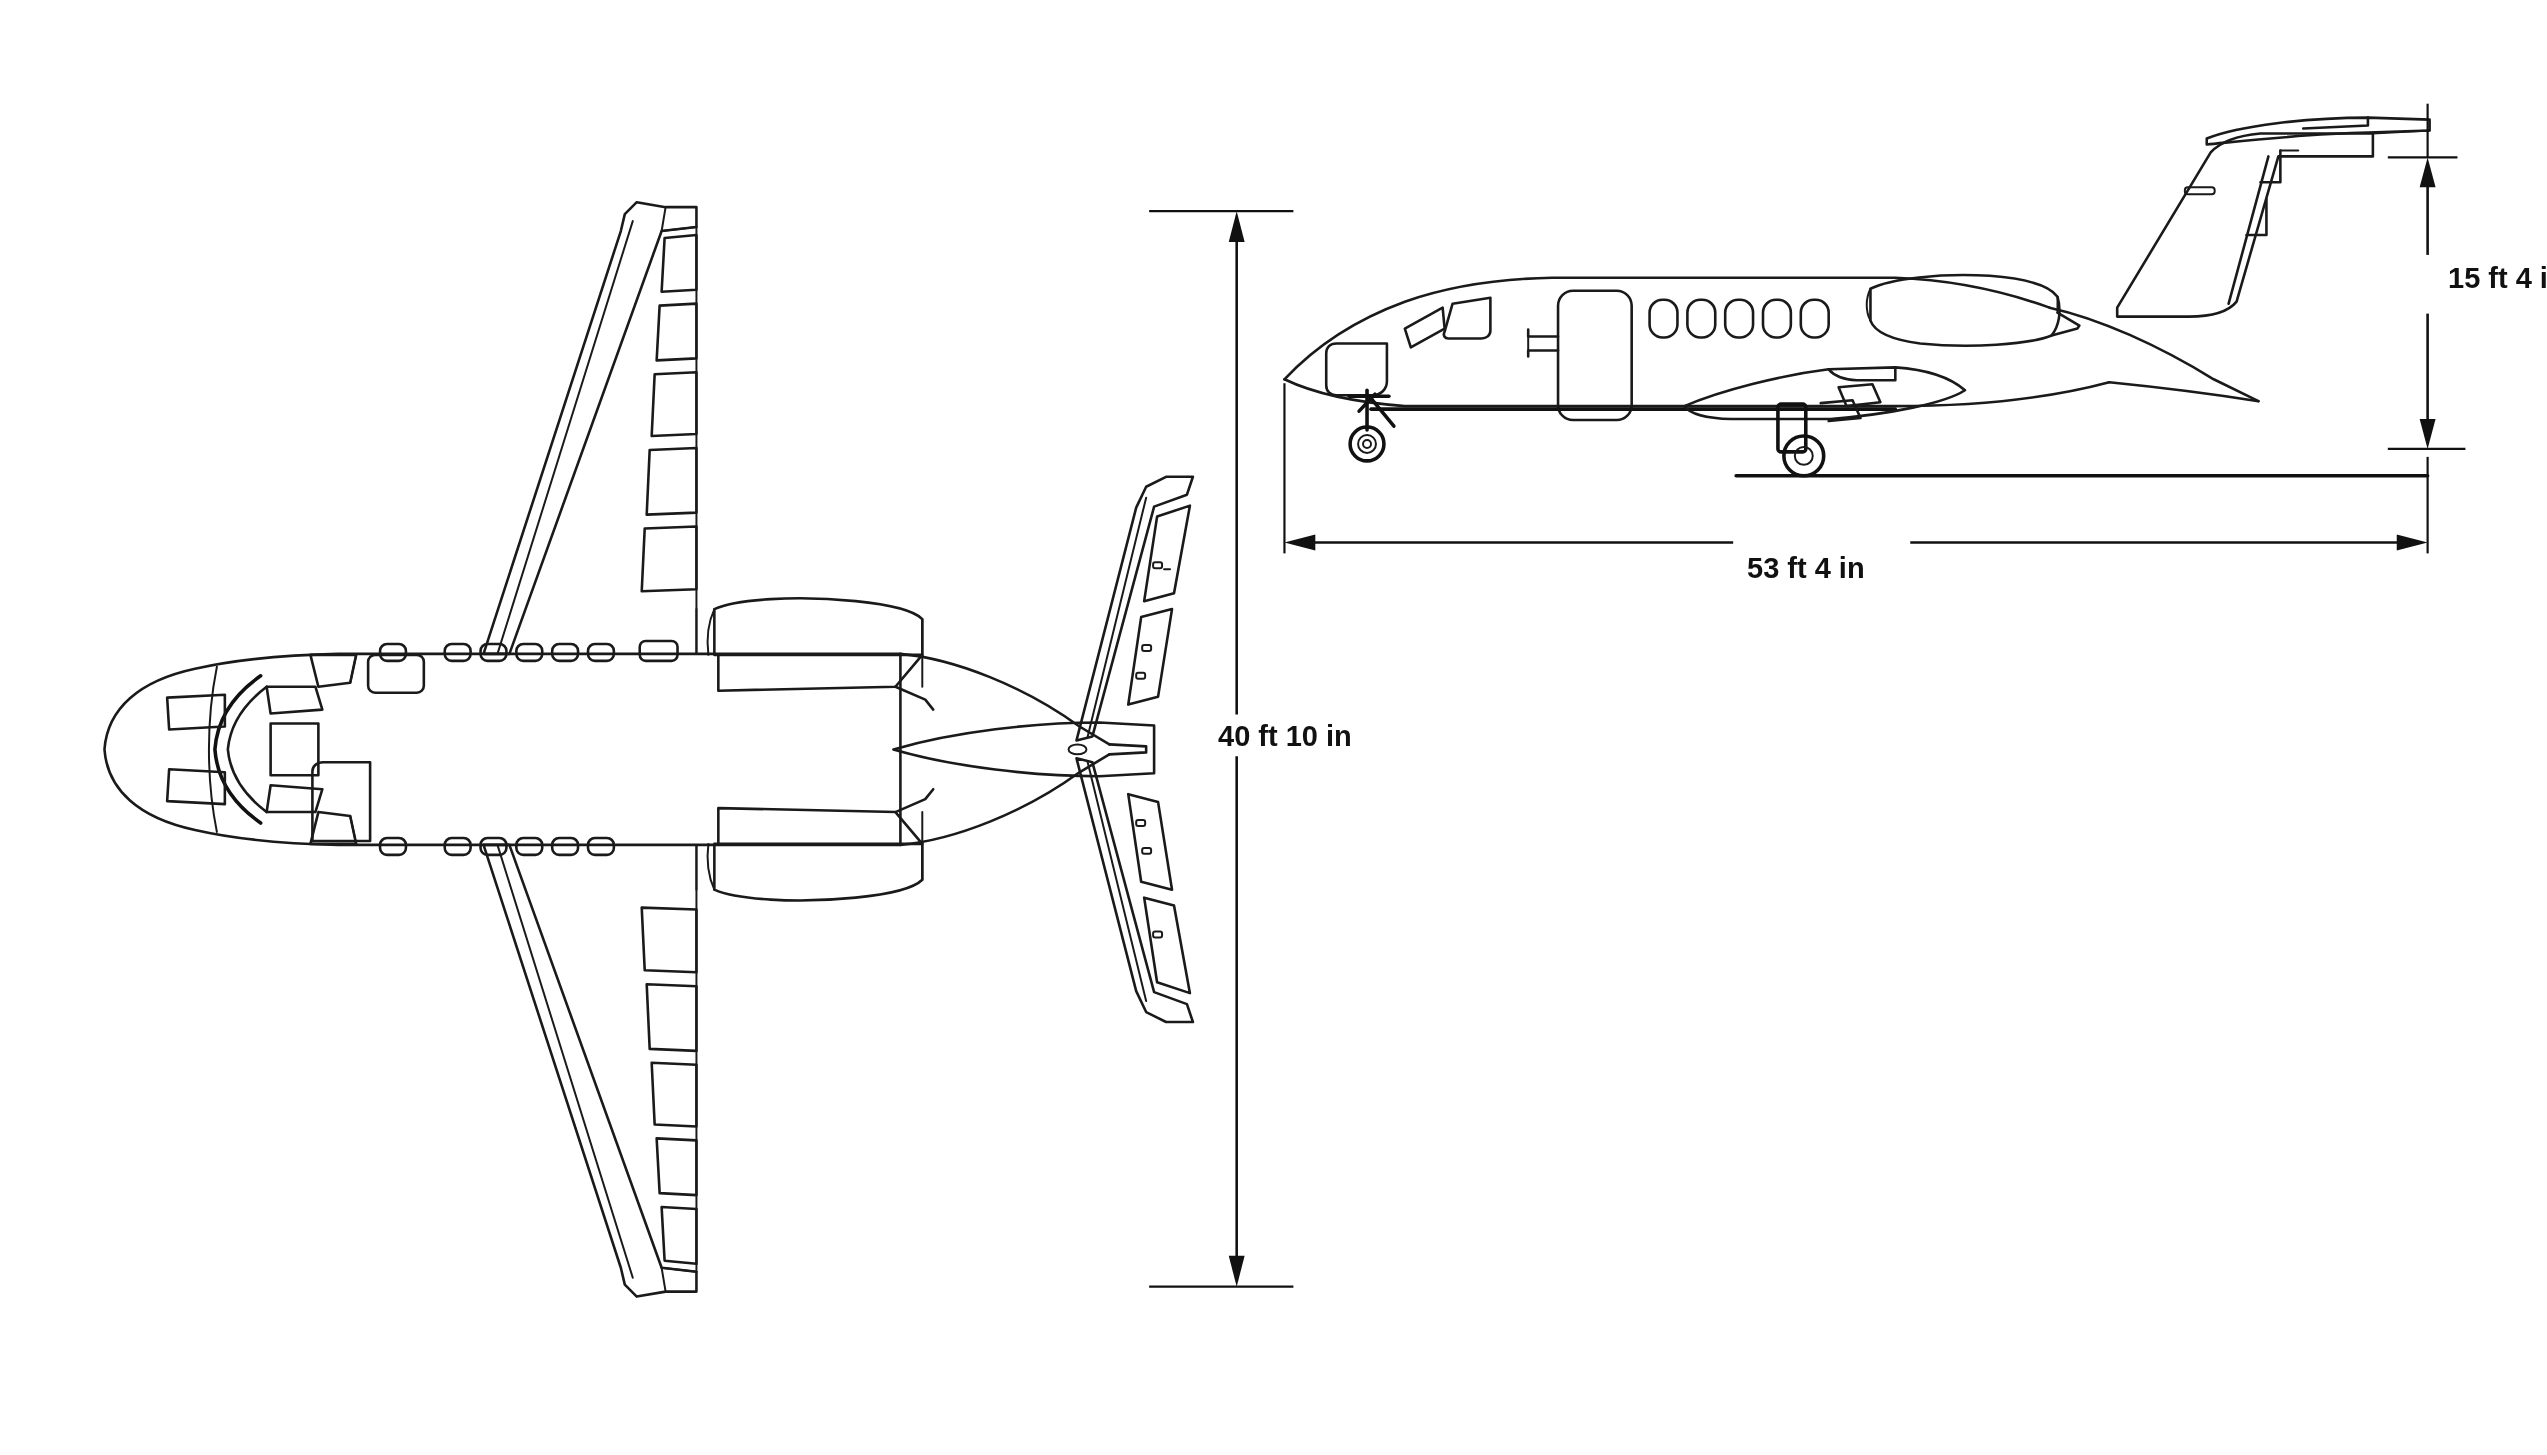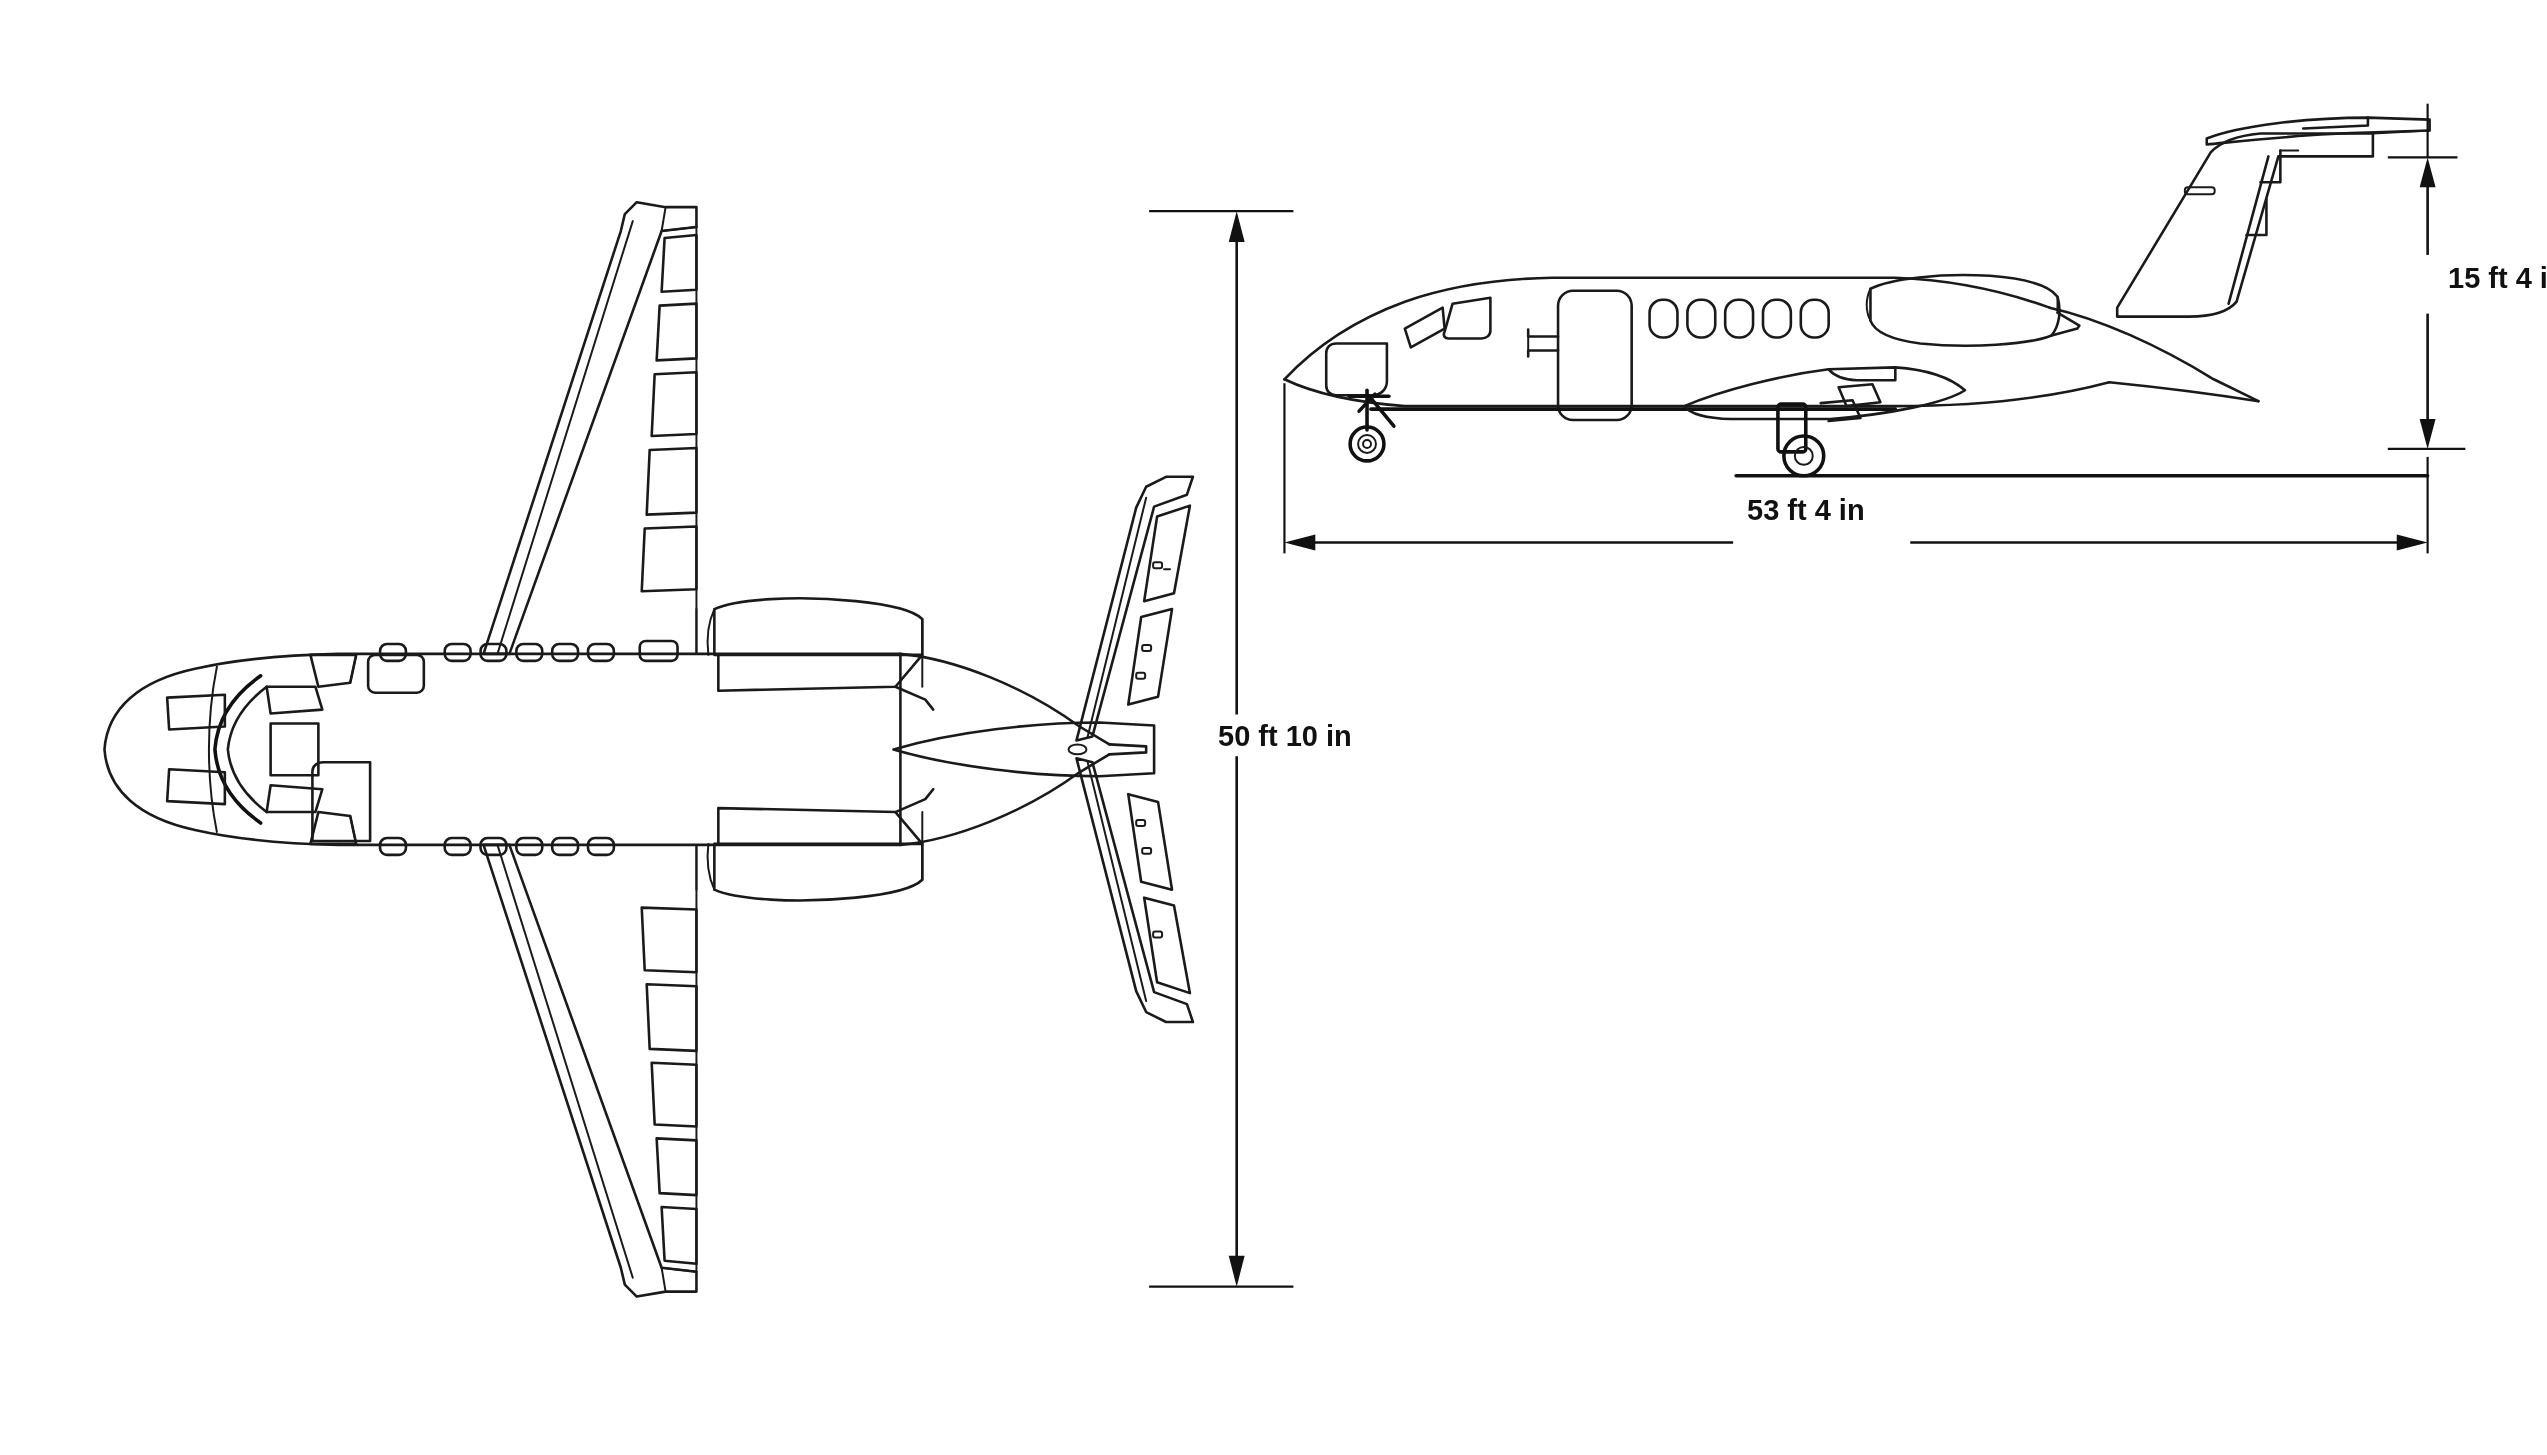--- a/index.html
+++ b/index.html
@@ -78,21 +78,21 @@
   #label-span {
     left: 1210px;
     top: 719px;
   }
   #label-height {
     left: 2440px;
     top: 261px;
   }
   #label-length {
     left: 1739px;
-    top: 493px;
+    top: 551px;
   }
 </style>
 </head>
 <body>
 
 <div id="stage">
 
   <svg class="drawing" viewBox="0 0 2560 1463">
 
     <g>
@@ -412,20 +412,20 @@
       <line class="extline" x1="1291" y1="385" x2="1291" y2="556"></line>
       <line class="extline" x1="2440" y1="459" x2="2440" y2="556"></line>
       <line class="dimline" x1="1303" y1="545" x2="1742" y2="545"></line>
       <line class="dimline" x1="1920" y1="545" x2="2428" y2="545"></line>
       <polygon class="arrowfill" points="1291,545 1322,537 1322,553"></polygon>
       <polygon class="arrowfill" points="2440,545 2409,537 2409,553"></polygon>
     </g>
 
   </svg>
 
-  <div class="dim-label" id="label-span">50 ft 10 in</div>
+  <div class="dim-label" id="label-span">40 ft 10 in</div>
 
   <div class="dim-label" id="label-height">15 ft 4 in</div>
 
   <div class="dim-label" id="label-length">53 ft 4 in</div>
 
 </div>
 
 
 </body></html>

